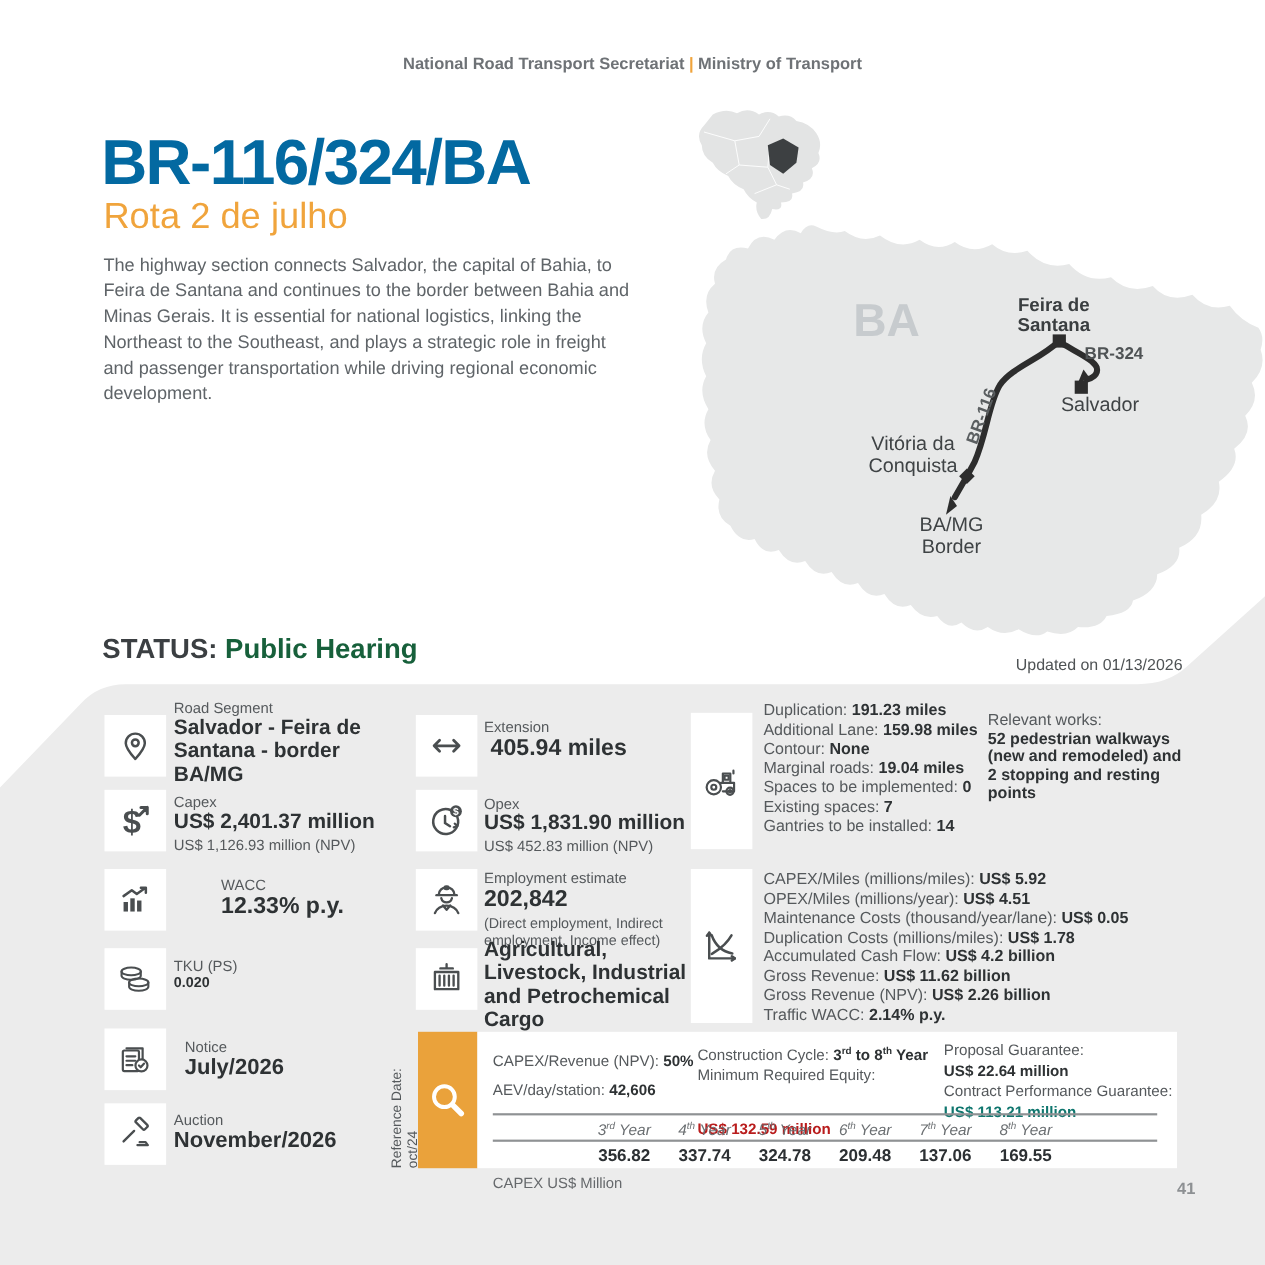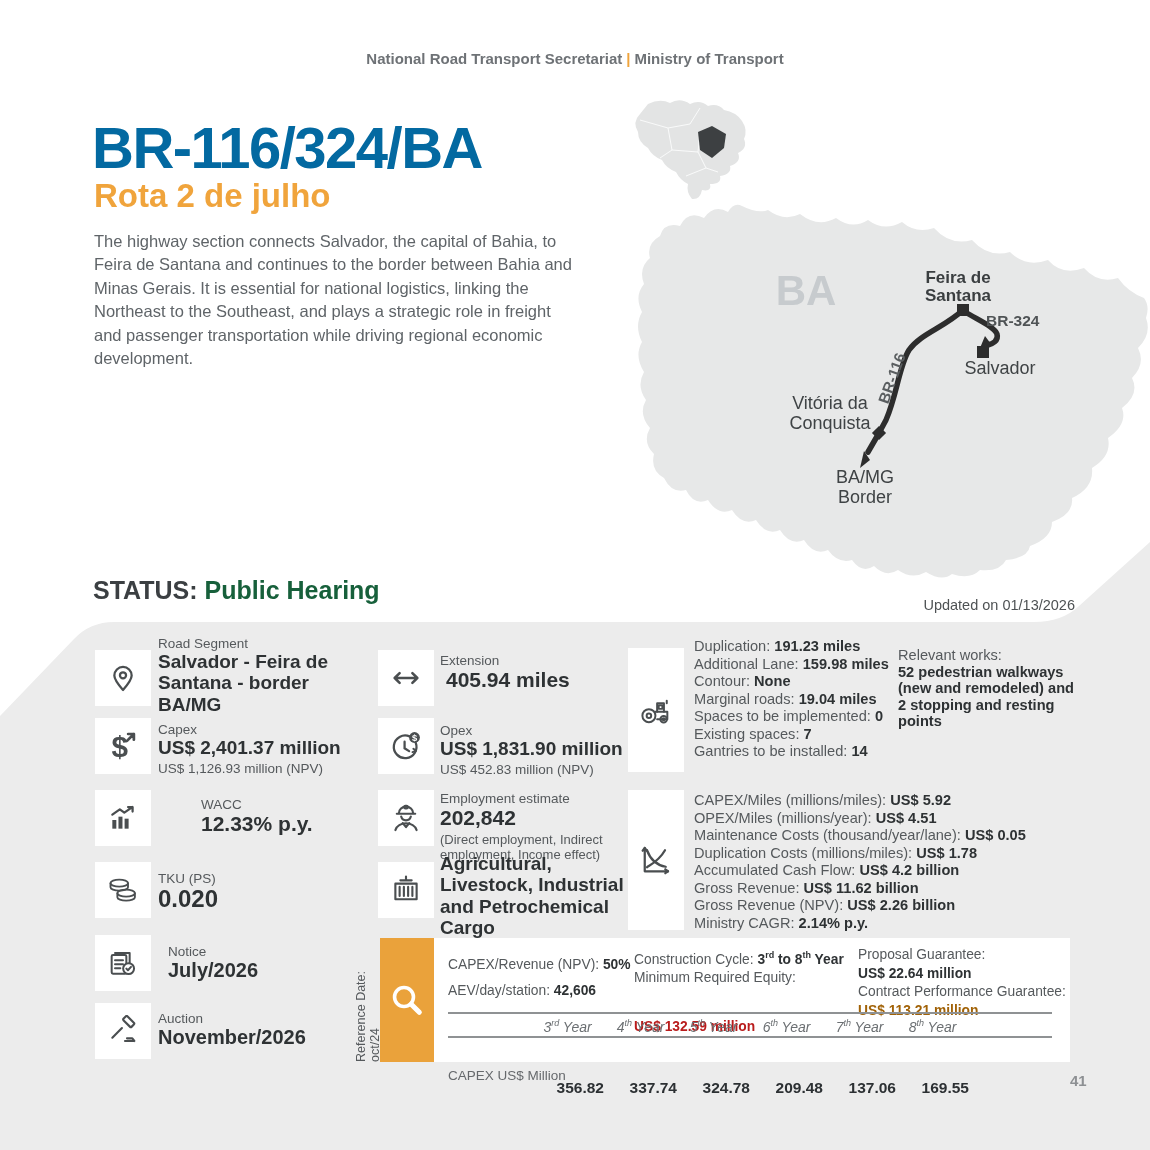--- a/index.html
+++ b/index.html
@@ -4,21 +4,21 @@
 <style>
   html,body{margin:0;padding:0;background:#fff;}
   #page{position:relative;width:1150px;height:1150px;background:#ffffff;overflow:hidden;
         font-family:"Liberation Sans",sans-serif;color:#2e3234;}
   .abs{position:absolute;}
   
   .top-header{top:50px;left:0;width:1150px;text-align:center;font-size:15px;font-weight:700;color:#6e7276;}
   .top-header .sep{color:#f0a43c;padding:0 4px;}
   
   .title{left:92px;top:114px;font-size:58px;font-weight:700;letter-spacing:-1.5px;color:#0369a1;}
-  .subtitle{left:94px;top:177px;font-size:33px;font-weight:700;color:#f0a43c;}
+  .subtitle{left:94px;top:177px;font-size:33px;font-weight:400;color:#f0a43c;}
   .desc{left:94px;top:230px;width:478px;font-size:16.5px;line-height:1.42;color:#5f6468;}
   
   .status{left:93px;top:576px;font-size:25px;font-weight:700;color:#3b3f42;}
   .status .green{color:#17603b;}
   .updated{top:597px;right:75px;font-size:14.5px;color:#4e5254;}
   
   .panel-svg{left:0;top:0;}
   
   .ibox{width:56px;height:56px;background:#fff;display:flex;align-items:center;justify-content:center;}
   .ibox.tall{height:124px;}
@@ -35,21 +35,21 @@
   
   .orange-box{left:380px;top:938px;width:54px;height:124px;background:#eaa23b;display:flex;align-items:center;justify-content:center;}
   .white-panel{left:434px;top:938px;width:636px;height:124px;background:#ffffff;}
   .refdate{left:357px;top:938px;height:124px;width:22px;display:flex;align-items:center;justify-content:center;
            writing-mode:vertical-rl;transform:rotate(180deg);font-size:12.5px;color:#55595c;}
   .sline{font-size:13.8px;line-height:18.5px;color:#55595c;white-space:nowrap;}
   .sline .v{font-weight:700;color:#2e3234;}
   .sline sup{font-size:9px;font-weight:700;}
   .rule{height:2px;background:#8f9294;}
   .thead{font-size:14px;color:#6b6f72;text-align:center;font-style:italic;}
-  .tval{font-size:15.5px;font-weight:700;color:#2c3033;text-align:right;margin-top:37px;}
+  .tval{font-size:15.5px;font-weight:700;color:#2c3033;text-align:center;}
   .thead sup{font-size:9px;}
   .cols{display:flex;}
   .cols>div{width:73px;}
   .caption{left:448px;top:1068px;font-size:13.5px;color:#66696c;}
   .pagenum{left:1070px;top:1072px;font-size:15px;font-weight:700;color:#8d9093;}
   svg text{font-family:"Liberation Sans",sans-serif;}
 </style>
 </head>
 <body>
 
@@ -153,21 +153,21 @@
   <div class="abs ibox" style="left:95px;top:862px;">
     <svg width="34" height="30" viewBox="0 0 26 24" fill="none" stroke="#4a4e50" stroke-width="1.5" stroke-linecap="round">
       <ellipse cx="10" cy="6.5" rx="7" ry="2.8"></ellipse>
       <path d="M3,6.5 v3.2 c0,1.6 3.1,2.8 7,2.8 s7,-1.2 7,-2.8 v-3.2"></path>
       <ellipse cx="15.5" cy="14.5" rx="7" ry="2.8"></ellipse>
       <path d="M8.5,14.5 v3.2 c0,1.6 3.1,2.8 7,2.8 s7,-1.2 7,-2.8 v-3.2"></path>
     </svg>
   </div>
   <div class="abs" style="left:158px;top:871px;width:215px;">
     <div class="clabel">TKU (PS)</div>
-    <div class="cvalue" style="font-size:24px;">0.020</div>
+    <div class="cvalue" style="font-size:13px;">0.020</div>
   </div>
 
   <div class="abs ibox" style="left:95px;top:935px;">
     <svg width="32" height="32" viewBox="0 0 24 24" fill="none" stroke="#4a4e50" stroke-width="1.5" stroke-linecap="round" stroke-linejoin="round">
       <path d="M6,4.5 h11 v13"></path>
       <rect x="3.5" y="6" width="11" height="14" rx="1"></rect>
       <path d="M6,10 h6 M6,13 h6 M6,16 h4"></path>
       <circle cx="16.2" cy="16.2" r="4.1" fill="#ffffff"></circle>
       <path d="M14.5,16.2 l1.2,1.2 2.3,-2.5"></path>
     </svg>
@@ -276,21 +276,21 @@
     </svg>
   </div>
   <div class="abs" style="left:694px;top:792px;">
     <div class="li"><span class="l">CAPEX/Miles (millions/miles): </span><span class="v">US$ 5.92</span></div>
     <div class="li"><span class="l">OPEX/Miles (millions/year): </span><span class="v">US$ 4.51</span></div>
     <div class="li"><span class="l">Maintenance Costs (thousand/year/lane): </span><span class="v">US$ 0.05</span></div>
     <div class="li"><span class="l">Duplication Costs (millions/miles): </span><span class="v">US$ 1.78</span></div>
     <div class="li"><span class="l">Accumulated Cash Flow: </span><span class="v">US$ 4.2 billion</span></div>
     <div class="li"><span class="l">Gross Revenue: </span><span class="v">US$ 11.62 billion</span></div>
     <div class="li"><span class="l">Gross Revenue (NPV): </span><span class="v">US$ 2.26 billion</span></div>
-    <div class="li"><span class="l">Ministry CAGR: </span><span class="v">2.14% p.y.</span></div>
+    <div class="li"><span class="l">Traffic WACC: </span><span class="v">2.14% p.y.</span></div>
   </div>
 
   <div class="abs refdate">Reference Date: oct/24</div>
   <div class="abs orange-box">
     <svg width="36" height="36" viewBox="0 0 24 24">
       <circle cx="10" cy="10" r="6.3" fill="none" stroke="#ffffff" stroke-width="2.4"></circle>
       <path d="M14.8,14.8 L20.2,20.2" stroke="#ffffff" stroke-width="3.4" stroke-linecap="round"></path>
     </svg>
   </div>
   <div class="abs white-panel"></div>
@@ -305,21 +305,21 @@
       <span>Construction Cycle: </span><span class="v"><span>3</span><sup>rd</sup><span> to 8</span><sup>th</sup><span> Year</span></span>
     </div>
     <div class="sline">Minimum Required Equity:</div>
     <div class="sline v" style="font-weight:700;color:#b91c1c;margin-top:30px;">US$ 132.59 million</div>
   </div>
 
   <div class="abs" style="left:858px;top:946px;">
     <div class="sline">Proposal Guarantee:</div>
     <div class="sline" style="font-weight:700;color:#2e3234;">US$ 22.64 million</div>
     <div class="sline">Contract Performance Guarantee:</div>
-    <div class="sline" style="font-weight:700;color:#a16207;">US$ 113.21 million</div>
+    <div class="sline" style="font-weight:700;color:#0f766e;">US$ 113.21 million</div>
   </div>
 
   <div class="abs rule" style="left:448px;top:1012px;width:604px;"></div>
   <div class="abs cols" style="left:531px;top:1018px;">
     <div class="thead"><span>3</span><sup>rd</sup><span> Year</span></div>
     <div class="thead"><span>4</span><sup>th</sup><span> Year</span></div>
     <div class="thead"><span>5</span><sup>th</sup><span> Year</span></div>
     <div class="thead"><span>6</span><sup>th</sup><span> Year</span></div>
     <div class="thead"><span>7</span><sup>th</sup><span> Year</span></div>
     <div class="thead"><span>8</span><sup>th</sup><span> Year</span></div>

